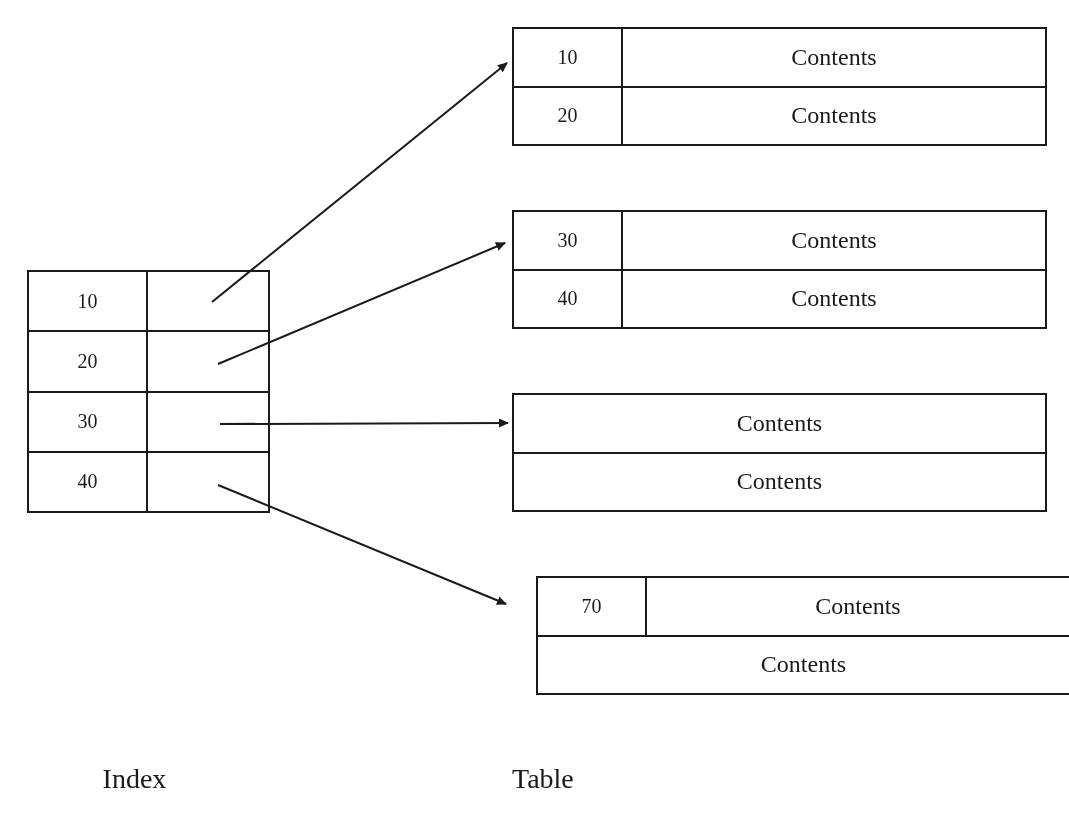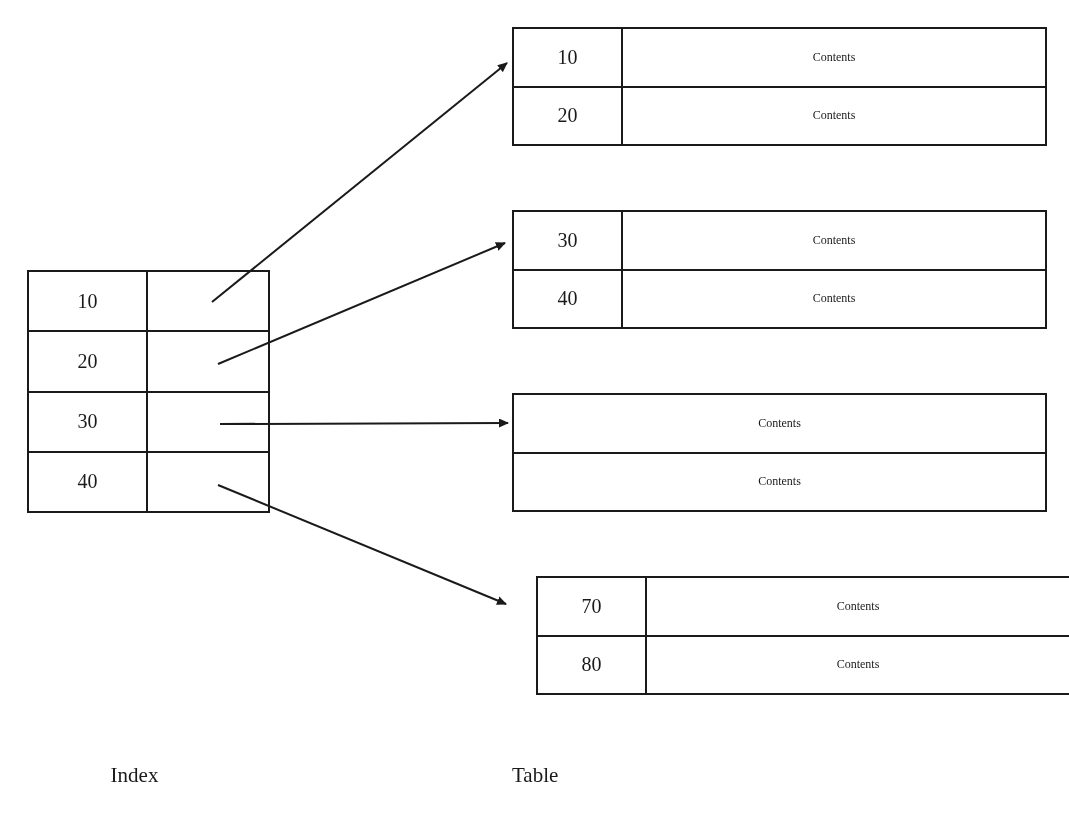--- a/index.html
+++ b/index.html
@@ -76,37 +76,37 @@
     display: flex;
     align-items: center;
     justify-content: center;
     font-size: 20px;
   }
   .block-contents-cell {
     flex: 1;
     display: flex;
     align-items: center;
     justify-content: center;
-    font-size: 12px;
+    font-size: 24px;
   }
 
   
   .arrows-svg {
     position: absolute;
     left: 0;
     top: 0;
     width: 1069px;
     height: 830px;
     pointer-events: none;
   }
 
   
   .caption {
     position: absolute;
-    font-size: 21px;
+    font-size: 28px;
     white-space: nowrap;
   }
   .caption-index {
     left: 27px;
     top: 763px;
     width: 215px;
     text-align: center;
   }
   .caption-table {
     left: 512px;
@@ -169,21 +169,20 @@
       <div class="block-contents-cell">Contents</div>
     </div>
   </div>
 
   <div class="block block-4">
     <div class="block-row">
       <div class="block-key-cell">70</div>
       <div class="block-contents-cell">Contents</div>
     </div>
     <div class="block-row">
-      <div class="block-key-cell">80</div>
       <div class="block-contents-cell">Contents</div>
     </div>
   </div>
 
   <svg class="arrows-svg" xmlns="http://www.w3.org/2000/svg">
     <defs>
       <marker id="arrowhead" markerWidth="11" markerHeight="9" refX="9" refY="4.5" orient="auto" markerUnits="userSpaceOnUse">
         <path d="M0,0 L10,4.5 L0,9 Z" fill="#1a1a1a"></path>
       </marker>
     </defs>

